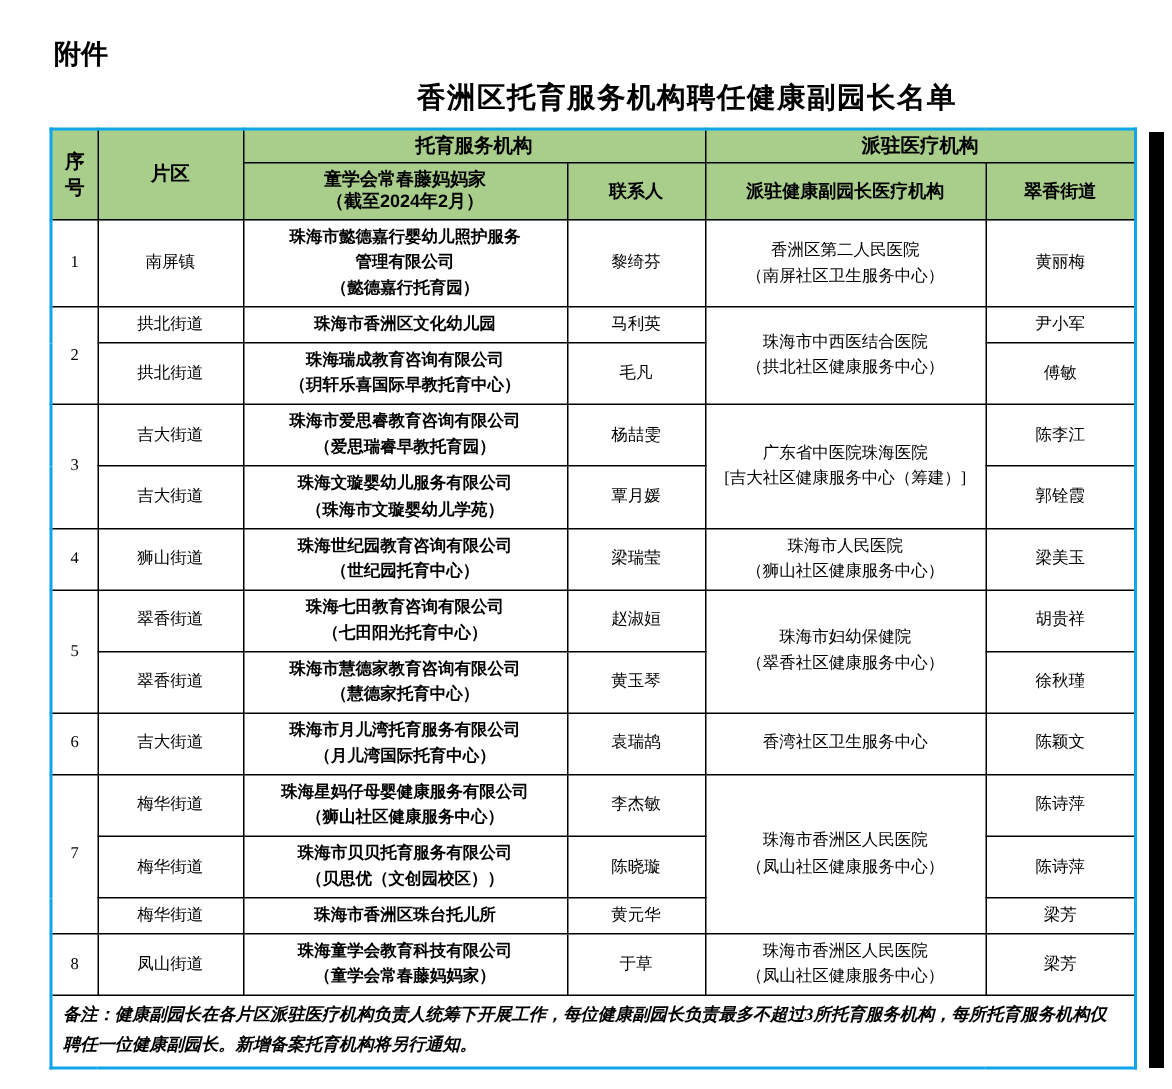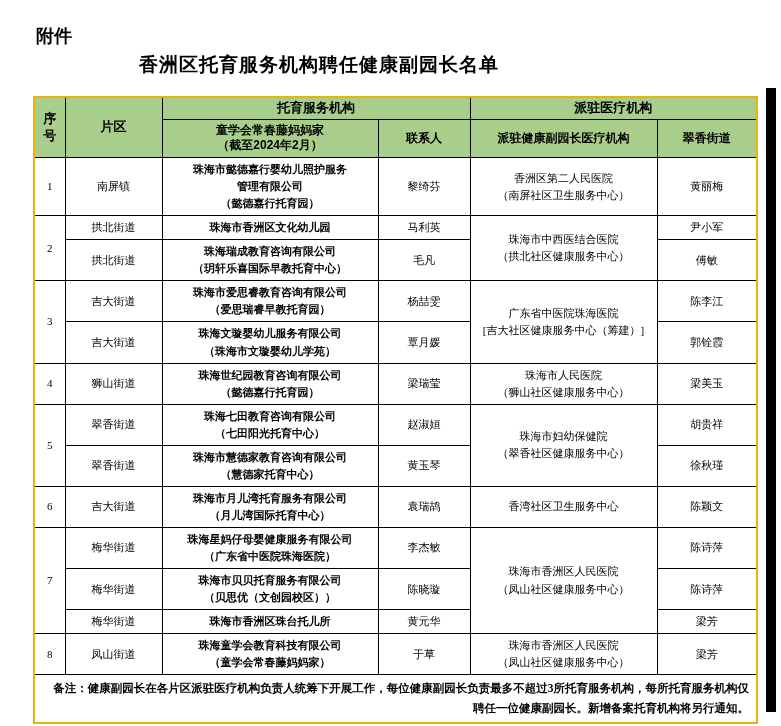--- a/index.html
+++ b/index.html
@@ -7,47 +7,48 @@
     width:781px;height:726px;background:#ffffff;position:relative;
     font-family:"Liberation Serif","DejaVu Serif",serif;color:#000;
     overflow:hidden;
   }
   .attachment-label{
     position:absolute;left:36px;top:24px;
     font-family:"Liberation Sans","DejaVu Sans",sans-serif;
     font-weight:bold;font-size:18px;
   }
   .doc-title{
-    position:absolute;left:0;top:52px;width:638px;text-align:center;
+    position:absolute;left:0;top:52px;width:638px;text-align:right;
     font-family:"Liberation Sans","DejaVu Sans",sans-serif;
     font-weight:bold;font-size:19px;letter-spacing:1px;
   }
   table.roster{
-    position:absolute;left:33px;top:96px;width:723px;
+    position:absolute;left:33px;top:85px;width:723px;
     border-collapse:collapse;table-layout:fixed;
-    border:2px solid #eab308;
+    border:2px solid #0ea5e9;
   }
   table.roster th, table.roster td{
     border:1px solid #000;
     text-align:center;vertical-align:middle;
     padding:3px 3px;
     white-space:pre-line;
     font-size:11px;line-height:1.55;
   }
   table.roster thead th{
     background:#a9ce8c;
     font-family:"Liberation Sans","DejaVu Sans",sans-serif;
     font-weight:bold;font-size:12px;line-height:1.3;
   }
   table.roster thead tr.group-row th{font-size:13px;padding:2px;}
   td.seq-cell{font-size:11px;}
   td.org-name-cell{font-size:11px;font-weight:bold;}
   tr.note-row td{
-    text-align:right;font-size:11.5px;line-height:1.7;padding:4px 7px;
+    text-align:left;font-size:11.5px;line-height:1.7;padding:4px 7px;
     font-weight:600;
+    font-style:italic;
   }
   .scan-edge{
     position:absolute;left:766px;top:88px;width:10px;height:624px;
     background:#000;
   }
 </style>
 </head>
 <body>
 
 <div class="attachment-label">附件</div>
@@ -120,21 +121,21 @@
         <td class="district-cell">吉大街道</td>
         <td class="org-name-cell">珠海文璇婴幼儿服务有限公司
 （珠海市文璇婴幼儿学苑）</td>
         <td class="contact-cell">覃月媛</td>
         <td class="vice-principal-cell">郭铨霞</td>
       </tr>
       <tr>
         <td class="seq-cell">4</td>
         <td class="district-cell">狮山街道</td>
         <td class="org-name-cell">珠海世纪园教育咨询有限公司
-（懿德嘉行托育园）</td>
+（世纪园托育中心）</td>
         <td class="contact-cell">梁瑞莹</td>
         <td class="medical-org-cell">珠海市人民医院
 （狮山社区健康服务中心）</td>
         <td class="vice-principal-cell">梁美玉</td>
       </tr>
       <tr>
         <td class="seq-cell" rowspan="2">5</td>
         <td class="district-cell">翠香街道</td>
         <td class="org-name-cell">珠海七田教育咨询有限公司
 （七田阳光托育中心）</td>
@@ -156,21 +157,21 @@
         <td class="org-name-cell">珠海市月儿湾托育服务有限公司
 （月儿湾国际托育中心）</td>
         <td class="contact-cell">袁瑞鸪</td>
         <td class="medical-org-cell">香湾社区卫生服务中心</td>
         <td class="vice-principal-cell">陈颖文</td>
       </tr>
       <tr>
         <td class="seq-cell" rowspan="3">7</td>
         <td class="district-cell">梅华街道</td>
         <td class="org-name-cell">珠海星妈仔母婴健康服务有限公司
-（广东省中医院珠海医院）</td>
+（狮山社区健康服务中心）</td>
         <td class="contact-cell">李杰敏</td>
         <td class="medical-org-cell" rowspan="3">珠海市香洲区人民医院
 （凤山社区健康服务中心）</td>
         <td class="vice-principal-cell">陈诗萍</td>
       </tr>
       <tr>
         <td class="district-cell">梅华街道</td>
         <td class="org-name-cell">珠海市贝贝托育服务有限公司
 （贝思优（文创园校区））</td>
         <td class="contact-cell">陈晓璇</td>

